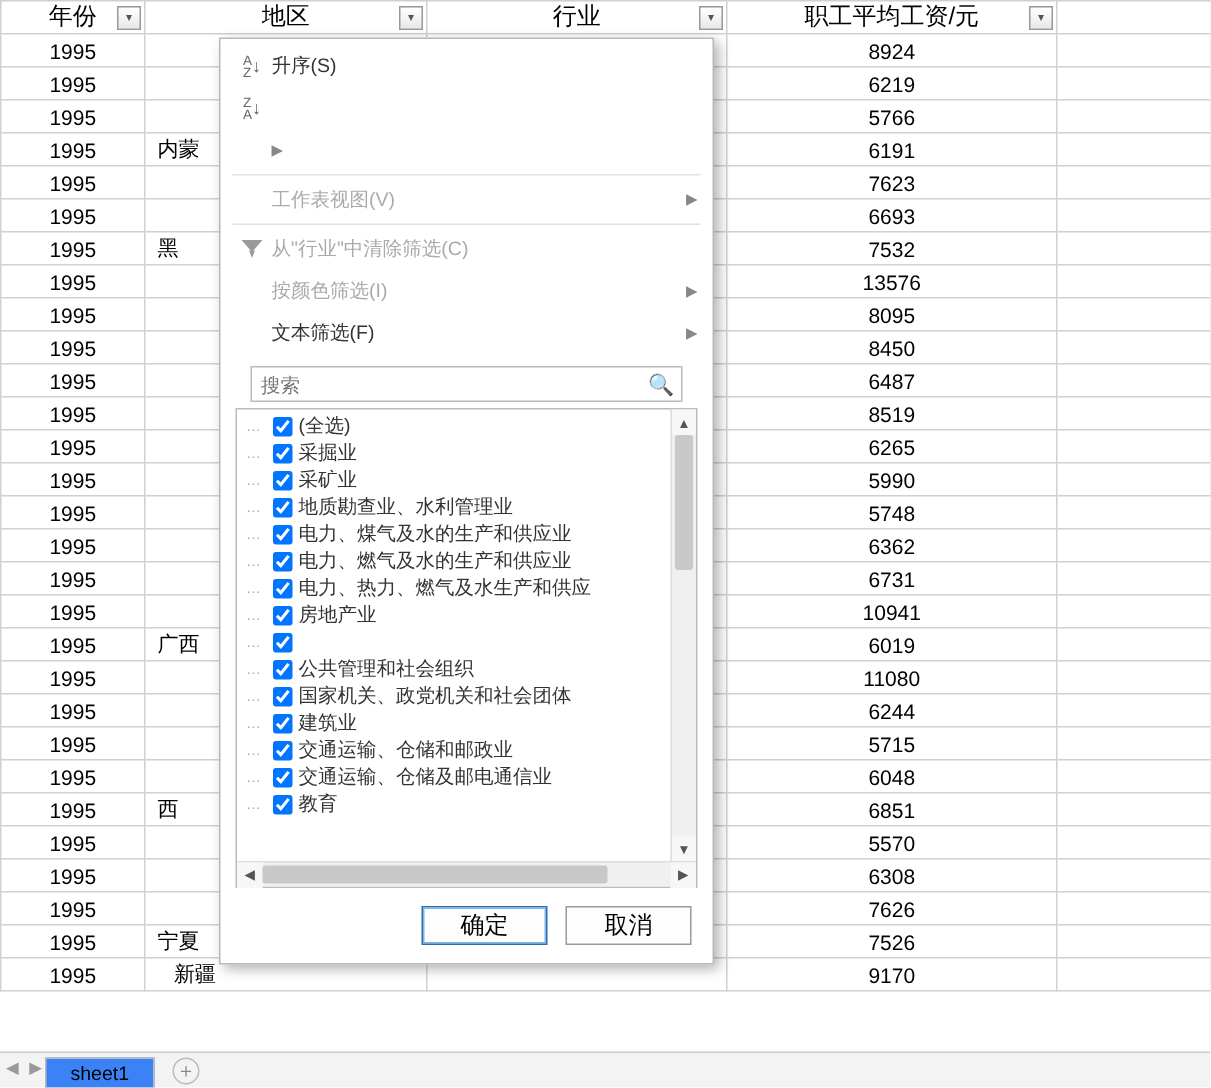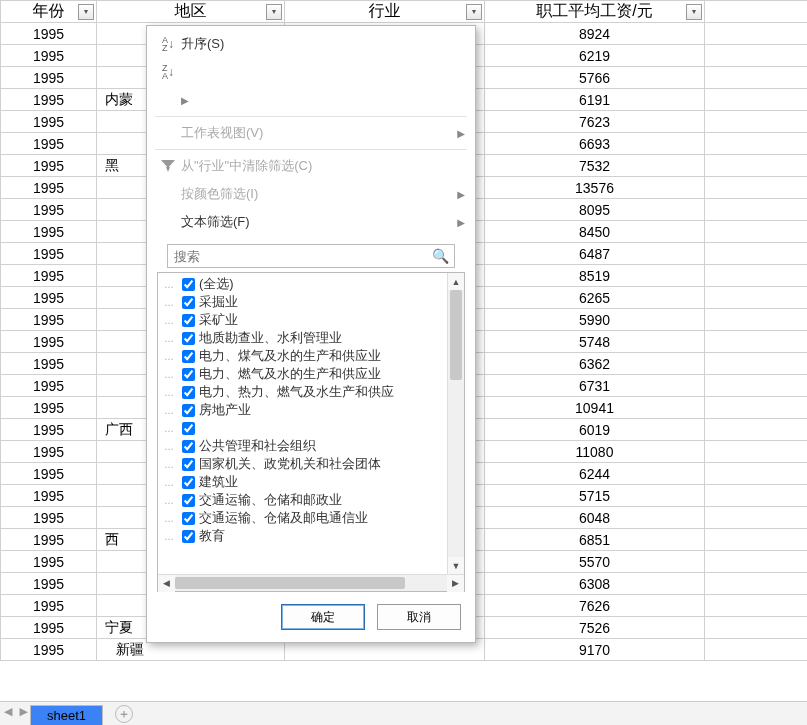--- a/index.html
+++ b/index.html
@@ -164,21 +164,21 @@
   .dd-buttons {
     display:flex;
     justify-content:flex-end;
     gap:12px;
     padding:12px 14px;
   }
   .dd-buttons button{
     width:84px;height:26px;
     border:1px solid #999;
     background:#fdfdfd;
-    font-size:12px;
+    font-size:16px;
   }
   .dd-buttons button.primary{
     border:1px solid #2a6fb5;
     box-shadow: inset 0 0 0 1px #7eb4e6;
   }
   .sheet-tabbar{
     position:absolute;
     left:0; bottom:0;
     width:807px; height:24px;
     background:#f3f3f3;

